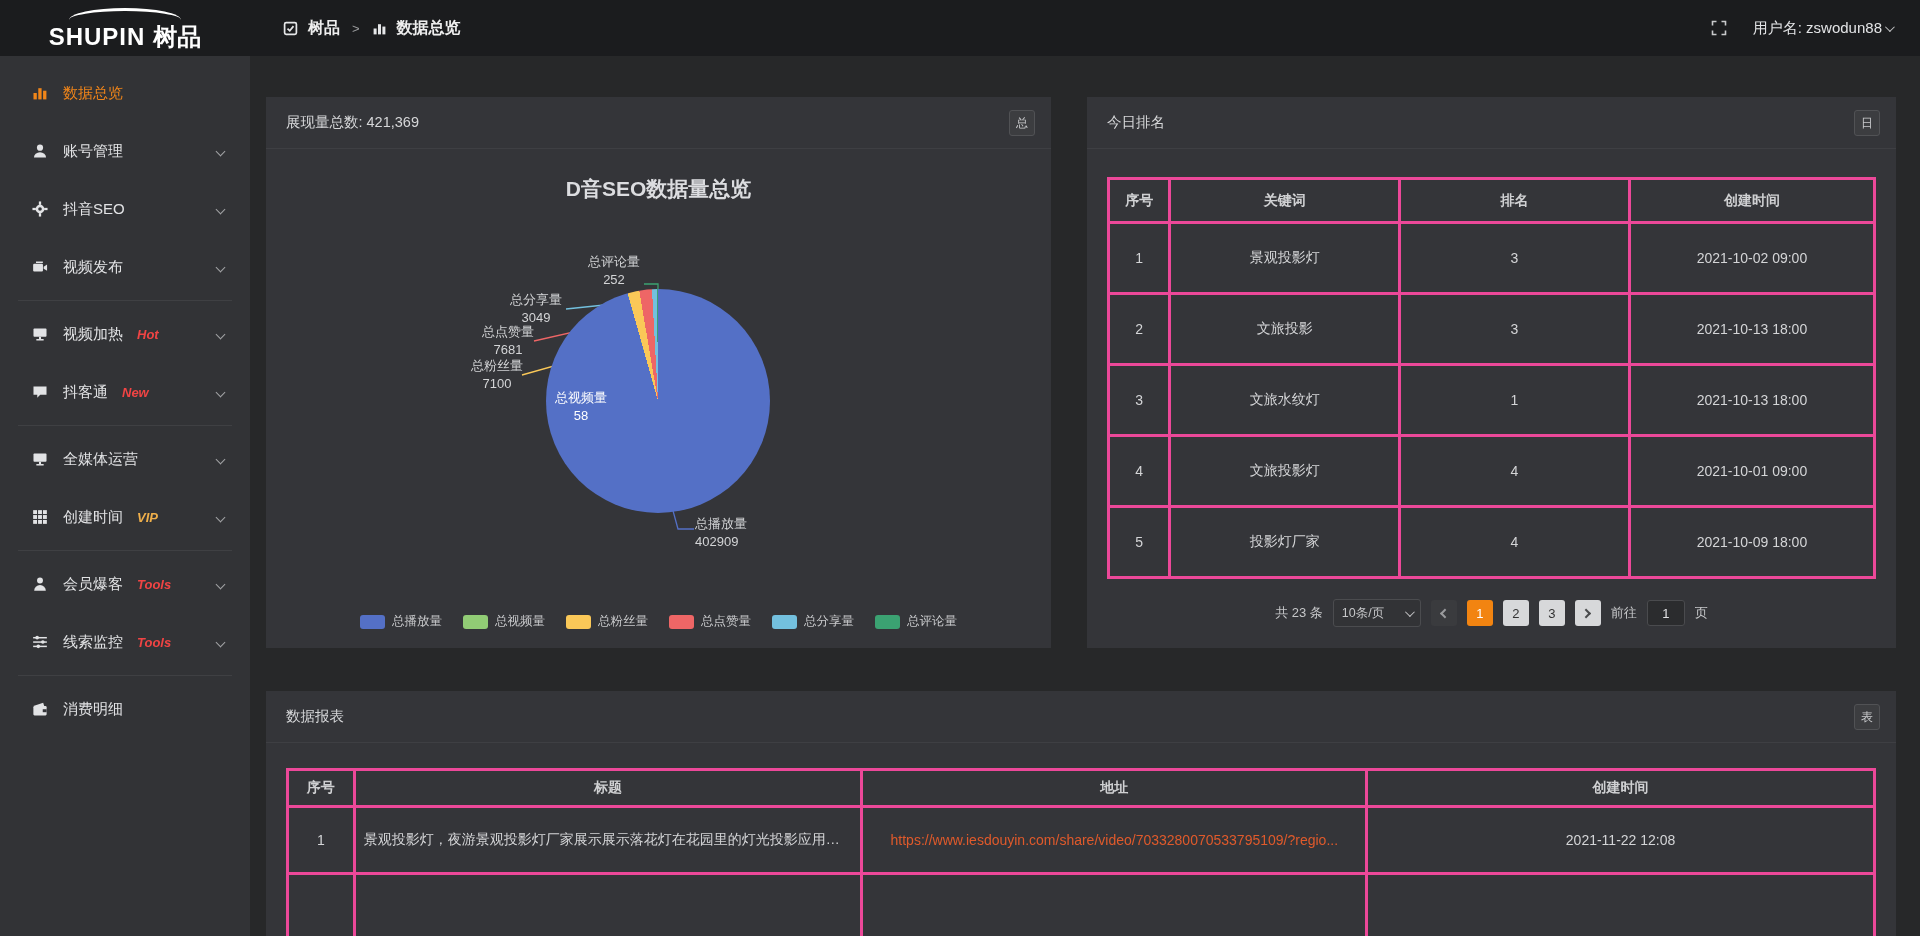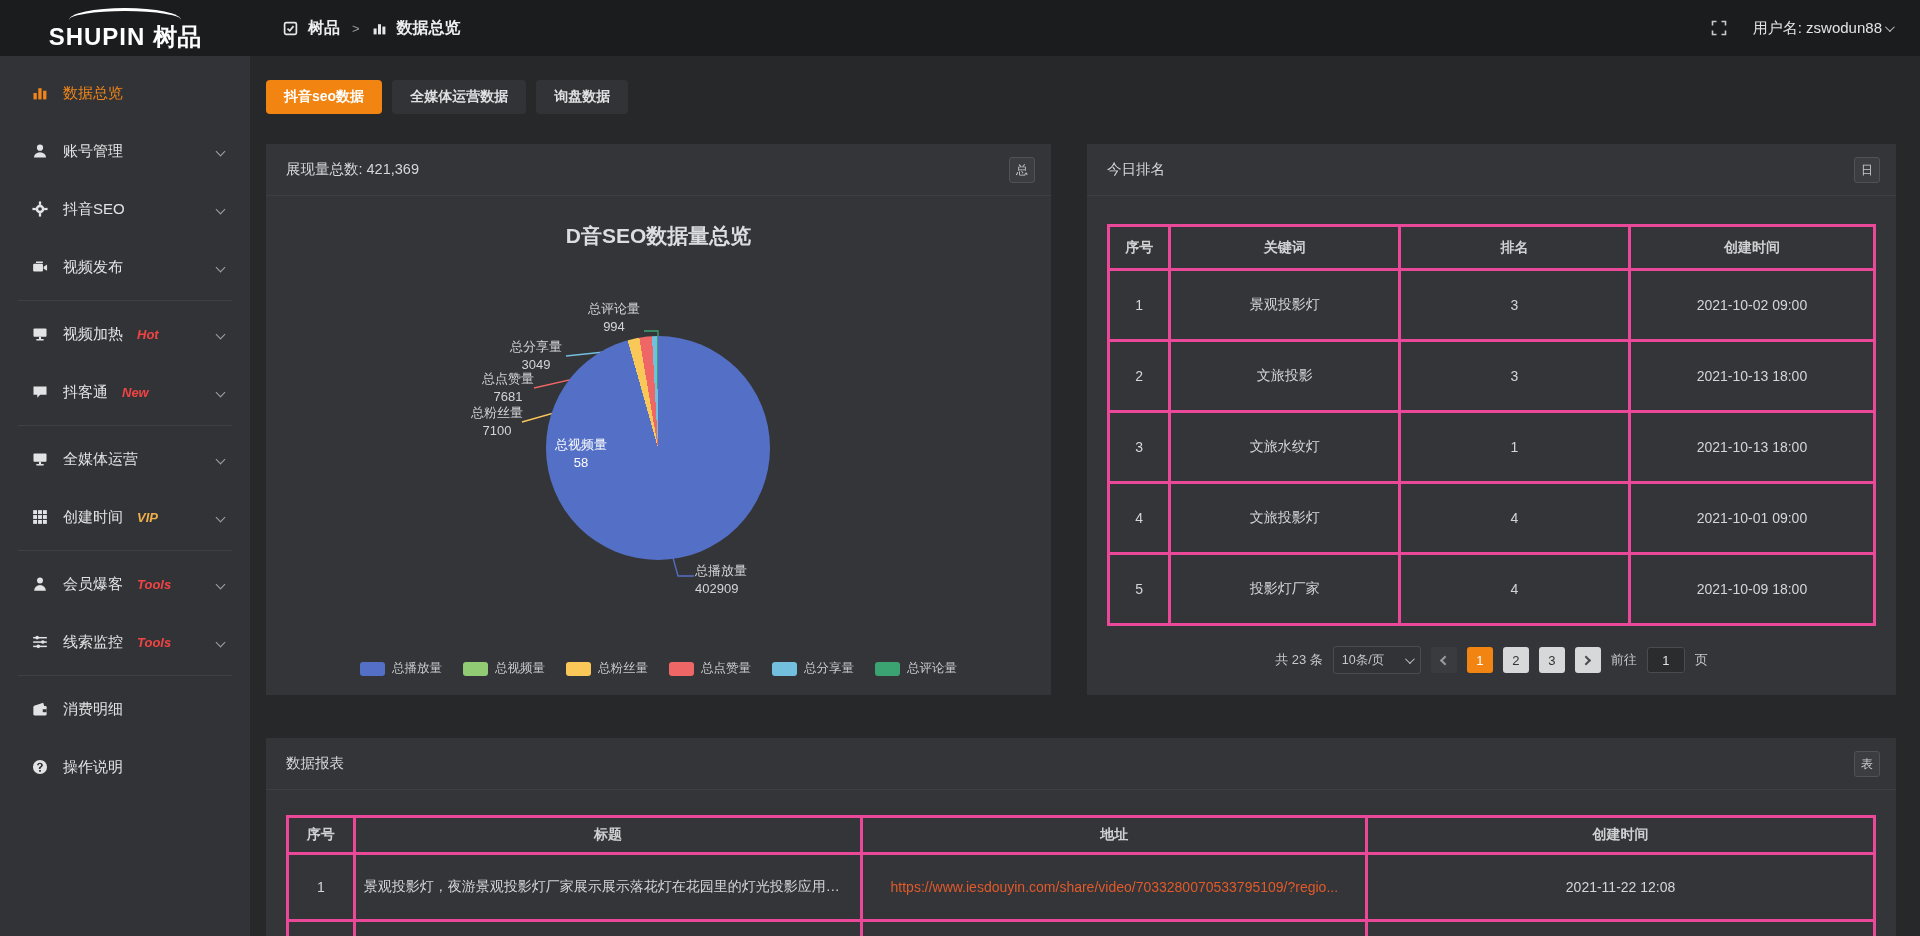--- a/index.html
+++ b/index.html
@@ -29,21 +29,21 @@
   .side-item.active { color:#f08519; }
   .badge { font-size:13px; font-weight:bold; font-style:italic; margin-left:14px; }
   .side-chev { position:absolute; right:26px; width:7px; height:7px; border-right:1.5px solid #a2a3a5; border-bottom:1.5px solid #a2a3a5; transform:rotate(45deg); }
   .side-divider { height:1px; background:#3f4043; margin:4px 18px; }
   
   .main { position:absolute; left:250px; top:56px; width:1670px; padding:24px 24px 0 16px; }
   .tabs { display:flex; gap:10px; }
   .tab { height:34px; padding:0 18px; border:none; border-radius:4px; background:#323336; color:#e0e1e3;
     font-size:14px; font-family:inherit; font-weight:bold; cursor:pointer; }
   .tab.active { background:#f28411; color:#fff; }
-  .panels-row { display:flex; gap:36px; margin-top:30px; height:551px; }
+  .panels-row { display:flex; gap:36px; margin-top:17px; height:551px; }
   .panel { background:#343539; position:relative; }
   .overview-panel { width:785px; }
   .ranking-panel { flex:1; }
   .panel-header { height:52px; display:flex; align-items:center; padding:0 20px; color:#d6d7d9; font-size:14.5px;
     border-bottom:1px solid rgba(255,255,255,0.05); }
   .corner-btn { position:absolute; right:16px; top:13px; width:26px; height:26px; background:#3c3d40; border:1px solid #515255;
     border-radius:3px; color:#c9cacc; font-size:12px; display:flex; align-items:center; justify-content:center; cursor:pointer; }
   
   .chart-wrap { position:absolute; top:52px; left:0; right:0; bottom:0;padding-left:32px; }
   .chart-title { position:absolute; top:26px; left:0; right:0; text-align:center; color:#dcdde0; font-size:21px; font-weight:bold; }
@@ -244,59 +244,46 @@
       </li>
       <li class="side-divider"></li>
       <li class="side-item">
         <svg width="16" height="16" viewBox="0 0 14 14" fill="currentColor">
           <path d="M1.2 4.4 9.8 1.6l0.9 2.8Z"></path>
           <rect x="1.2" y="4.4" width="11.6" height="8.2" rx="1"></rect>
           <rect x="9.4" y="7.2" width="3.4" height="2.6" fill="#343539"></rect>
         </svg>
         <span class="side-label">消费明细</span>
       </li>
-      <li class="side-item">
-        <svg width="16" height="16" viewBox="0 0 14 14" fill="currentColor">
-          <path fill-rule="evenodd" d="M7 0.8a6.2 6.2 0 1 1 0 12.4A6.2 6.2 0 0 1 7 0.8Zm-.1 2.4c-1.4 0-2.4.8-2.5 2.2h1.5c0-.6.4-1 1-1 .6 0 1 .4 1 1 0 .5-.3.7-.9 1.1-.7.5-1 .9-1 1.8v.4h1.5v-.3c0-.5.2-.7.9-1.2.7-.5 1.1-1 1.1-1.9 0-1.3-1-2.1-2.6-2.1ZM6.2 9.6v1.6h1.6V9.6Z" fill="#323336" stroke="none"></path>
-          <circle cx="7" cy="7" r="6.2" fill="#e2e3e5" style="mix-blend-mode:normal"></circle>
-          <path fill-rule="evenodd" d="M6.9 3.2c-1.4 0-2.4.8-2.5 2.2h1.5c0-.6.4-1 1-1 .6 0 1 .4 1 1 0 .5-.3.7-.9 1.1-.7.5-1 .9-1 1.8v.4h1.5v-.3c0-.5.2-.7.9-1.2.7-.5 1.1-1 1.1-1.9 0-1.3-1-2.1-2.6-2.1ZM6.2 9.6v1.6h1.6V9.6Z" fill="#323336"></path>
-        </svg>
-        <span class="side-label">操作说明</span>
-      </li>
     </ul>
 </div>
 
 <div class="main">
 
-  <div class="tabs" id="tabs">
-      <button class="tab active">抖音seo数据</button>
-      <button class="tab">全媒体运营数据</button>
-      <button class="tab">询盘数据</button>
-    </div>
 
   <div class="panels-row">
 
     <div class="panel overview-panel">
       <div class="panel-header">
         <span>展现量总数: 421,369</span>
       </div>
       <div class="corner-btn">总</div>
       <div class="chart-wrap">
         <div class="chart-title">D音SEO数据量总览</div>
         <svg class="leader-svg" width="785" height="499">
           <polyline class="leader" points="378,135 392,135 392,150" fill="none" stroke-width="1.3" stroke="#3ba272"></polyline>
           <polyline class="leader" points="300,160 348,155 388,143" fill="none" stroke-width="1.3" stroke="#73c0de"></polyline>
           <polyline class="leader" points="268,192 330,178 380,143" fill="none" stroke-width="1.3" stroke="#ee6666"></polyline>
           <polyline class="leader" points="256,226 320,208 368,145" fill="none" stroke-width="1.3" stroke="#fac858"></polyline>
           <polyline class="leader" points="406,358 412,380 428,380" fill="none" stroke-width="1.3" stroke="#5470c6"></polyline>
         </svg>
         <div class="pie" id="pie" style="background: conic-gradient(rgb(84, 112, 198) 0deg, rgb(84, 112, 198) 344.229deg, rgb(145, 204, 117) 344.229deg, rgb(145, 204, 117) 344.278deg, rgb(250, 200, 88) 344.278deg, rgb(250, 200, 88) 350.344deg, rgb(238, 102, 102) 350.344deg, rgb(238, 102, 102) 356.906deg, rgb(115, 192, 222) 356.906deg, rgb(115, 192, 222) 359.511deg, rgb(59, 162, 114) 359.511deg, rgb(59, 162, 114) 360deg);"></div>
         <div class="callout co-comment">
           <span>总评论量</span>
-            <span>994</span>
+            <span>252</span>
         </div>
         <div class="callout co-share">
           <span>总分享量</span>
             <span>3049</span>
         </div>
         <div class="callout co-like">
           <span>总点赞量</span>
             <span>7681</span>
         </div>
         <div class="callout co-fans">

